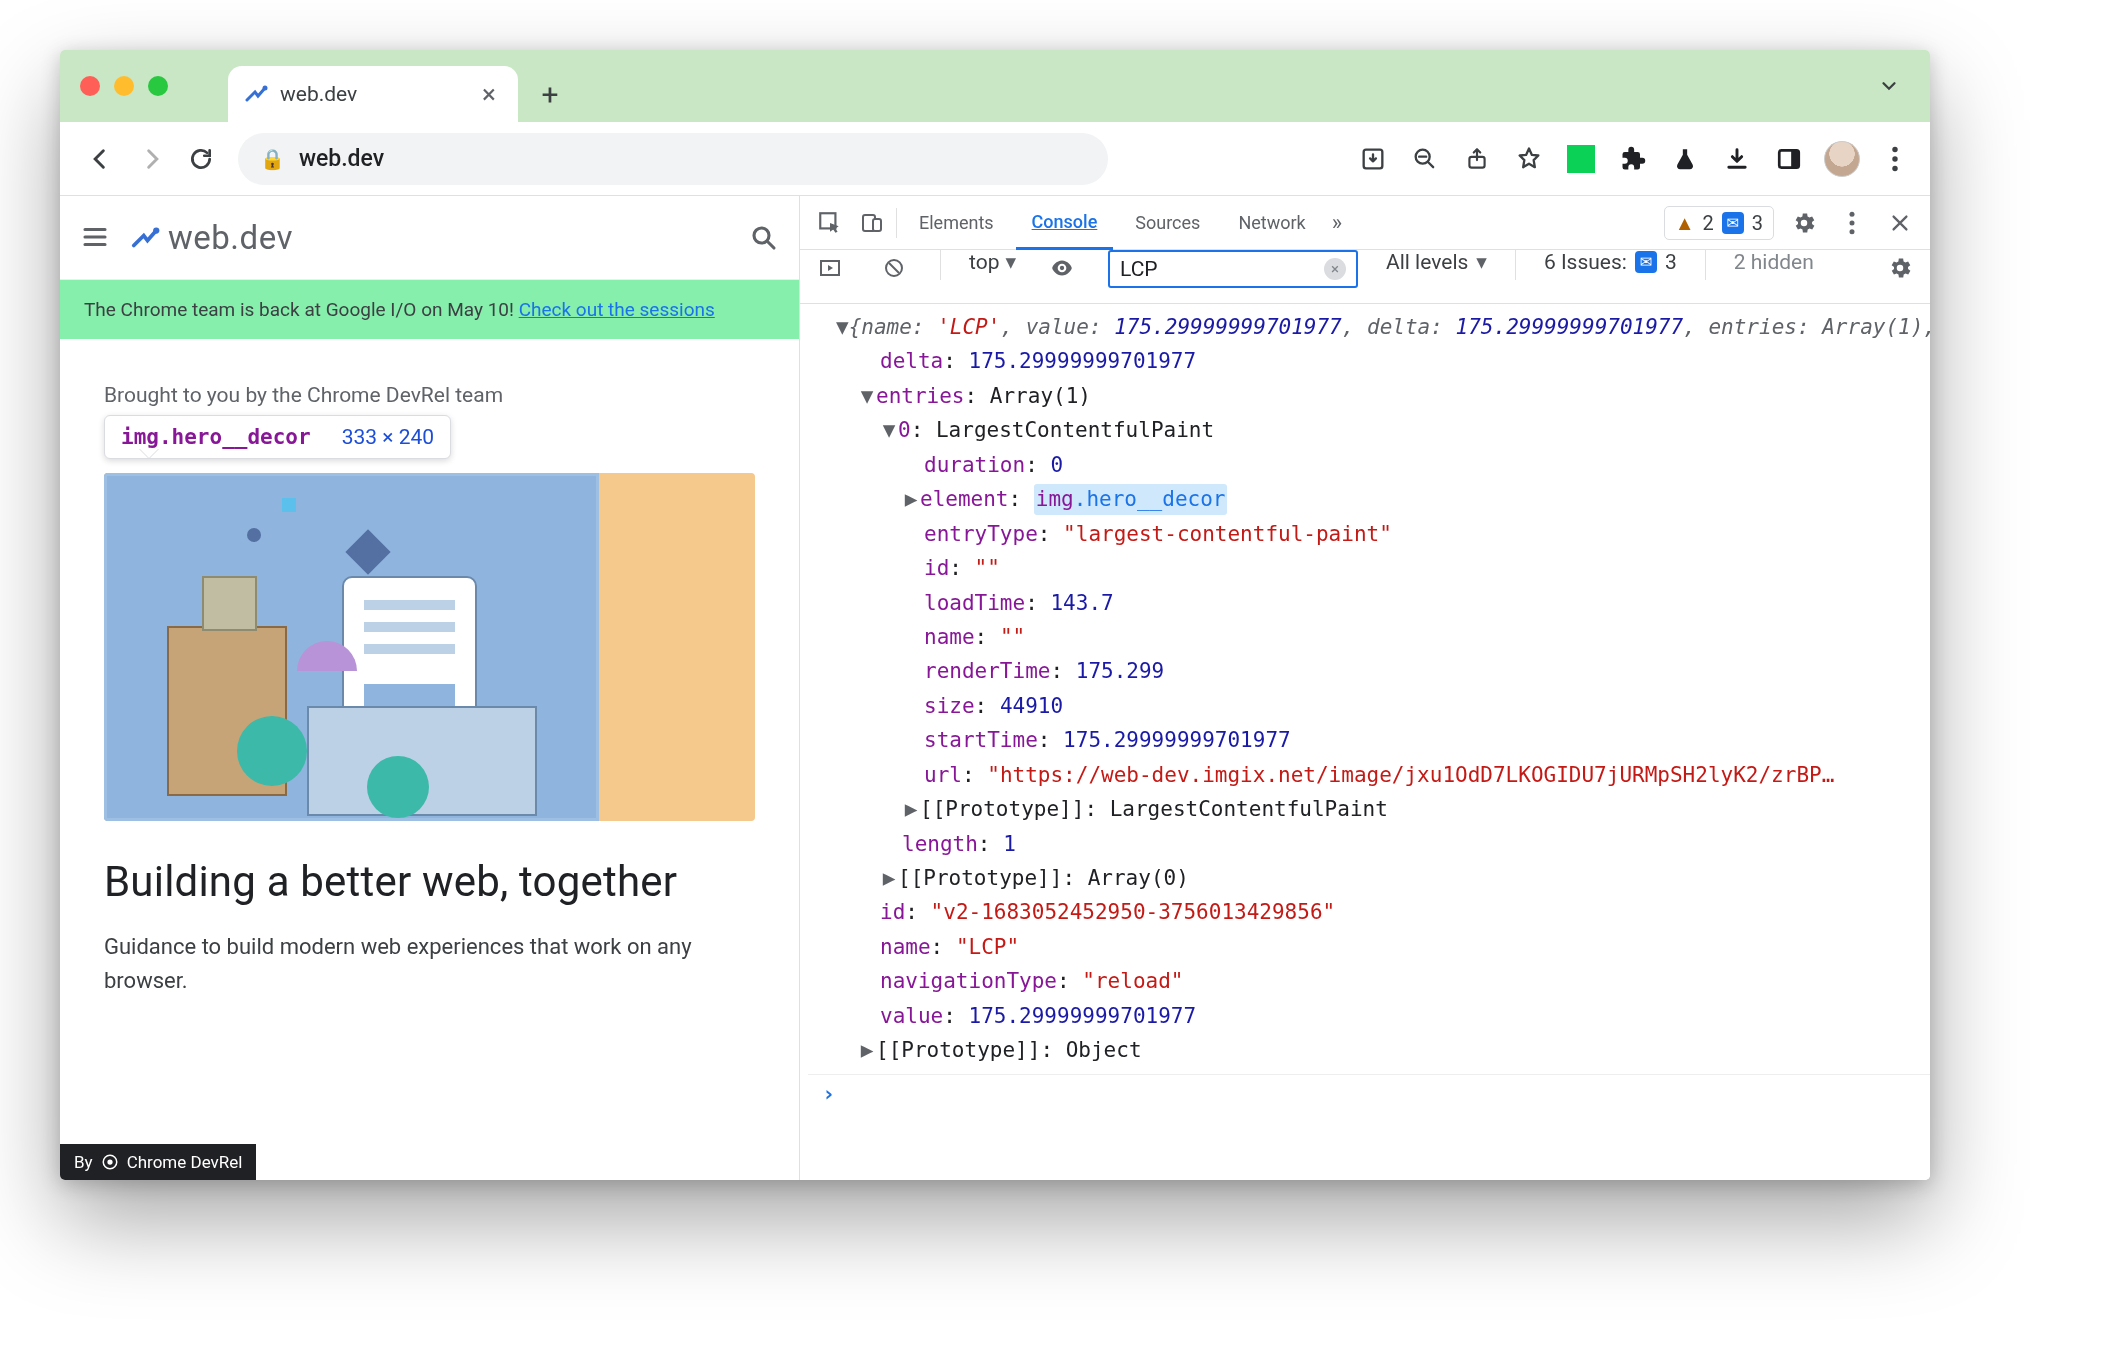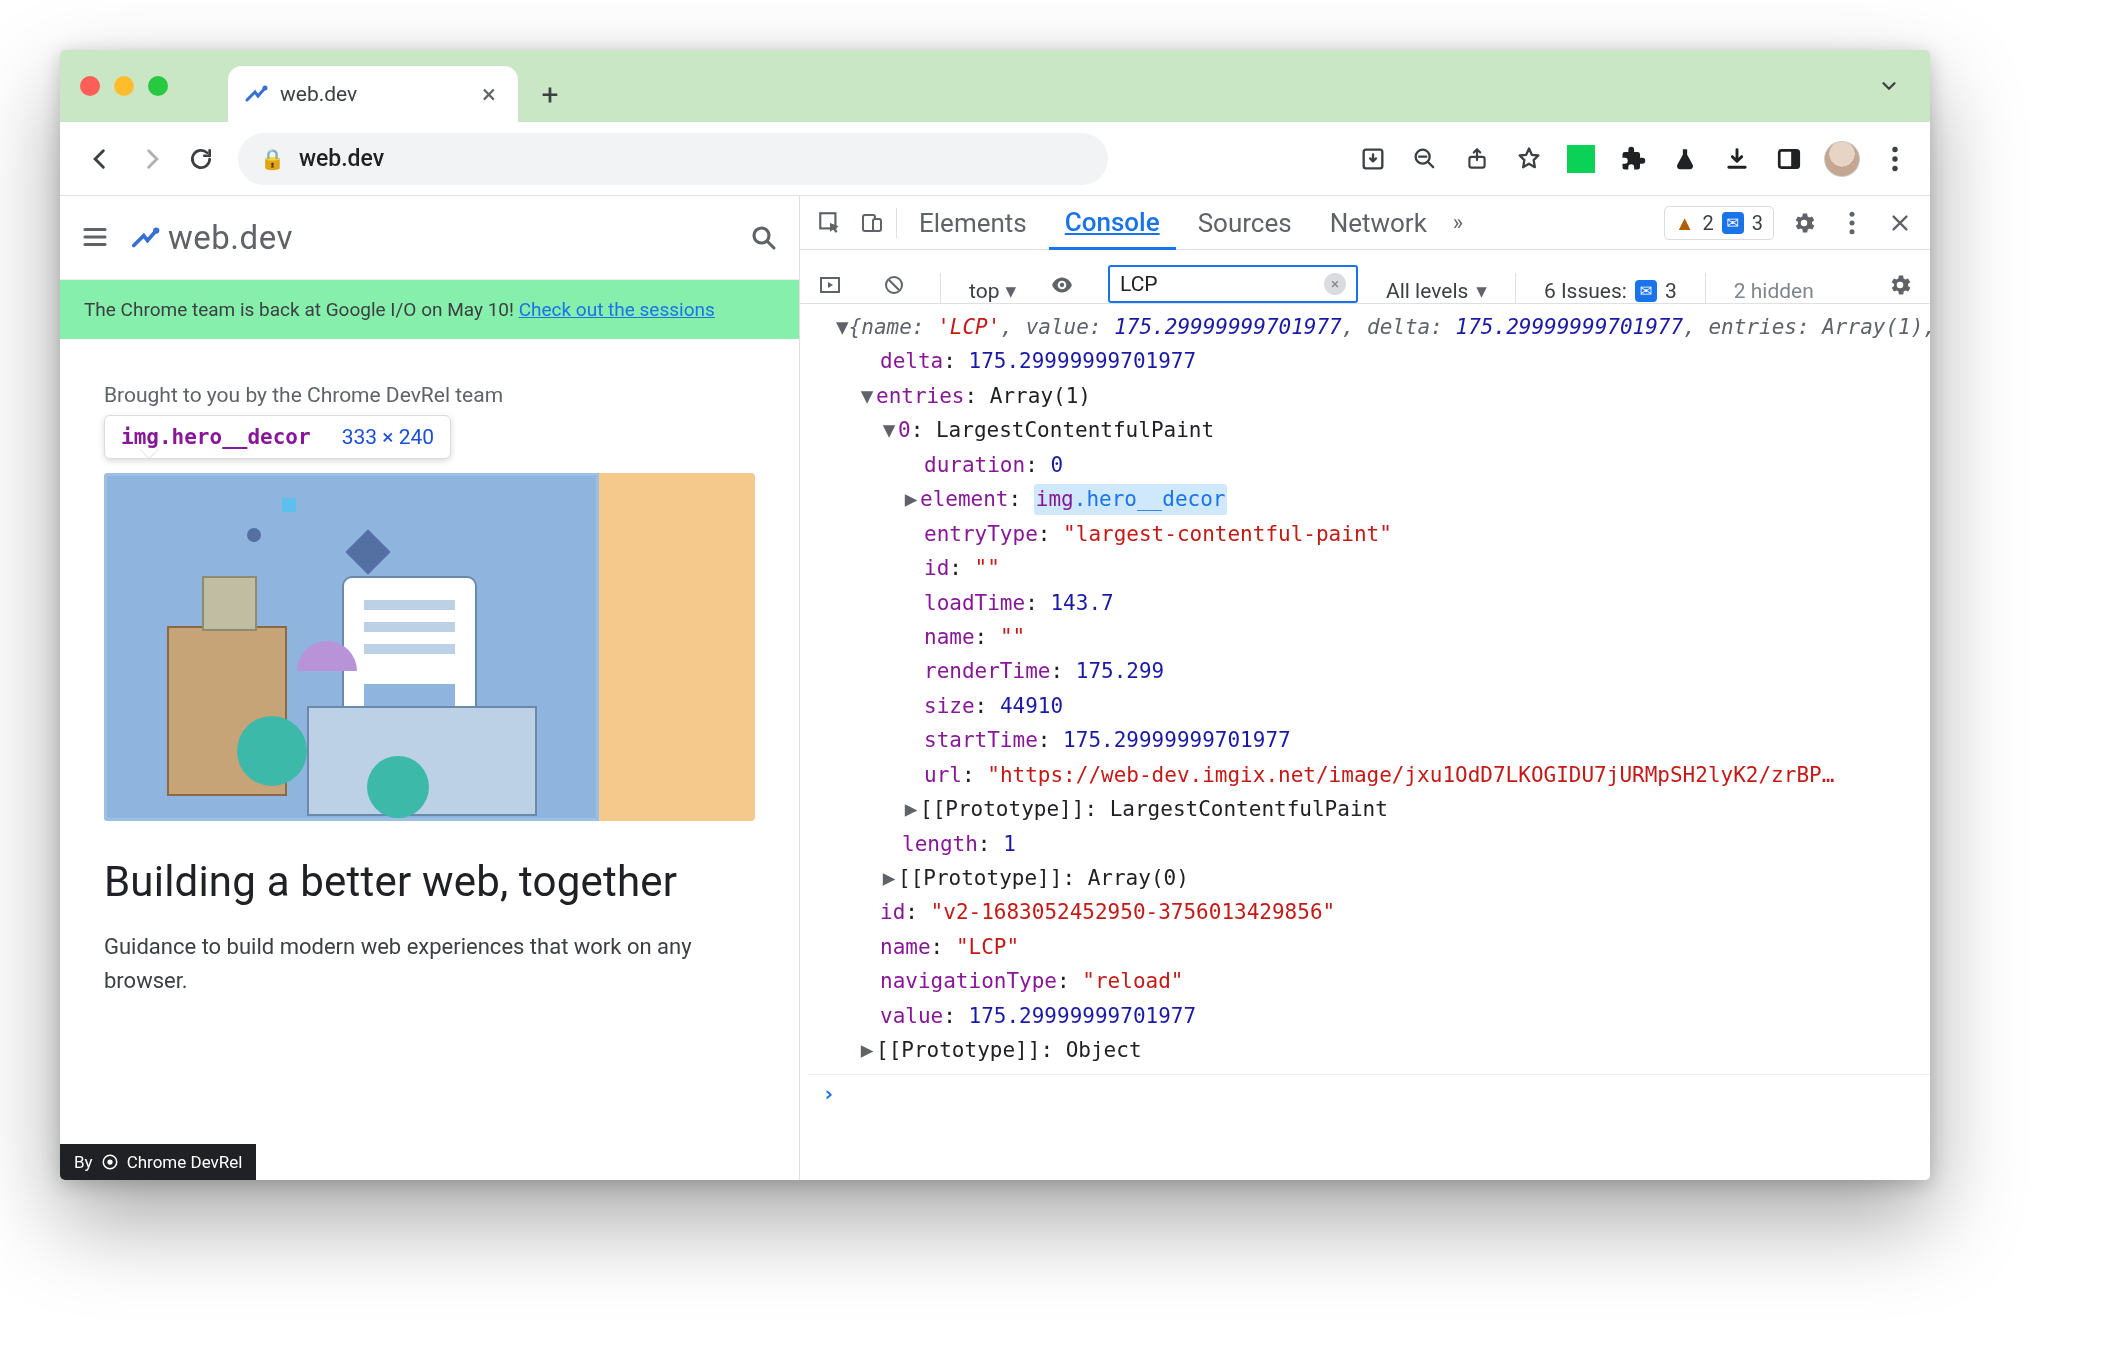--- a/index.html
+++ b/index.html
@@ -91,29 +91,29 @@
   .hero-art{flex:0 0 76%;background:#8fb5de;position:relative;border:3px solid #9dbfe3;}
   .h1{font-size:42px;font-weight:400;color:#202124;margin:36px 0 24px;letter-spacing:.2px;}
   .lead{font-size:22px;color:#3c4043;line-height:1.55;max-width:620px;}
   .badge-by{position:absolute;left:0;bottom:0;background:#202124;color:#fff;font-size:17px;
     padding:8px 14px;display:flex;align-items:center;gap:8px;}
 
   
   .devtools{flex:1;display:flex;flex-direction:column;background:#fff;min-width:0;}
   .dt-tabs{height:54px;border-bottom:1px solid #e0e0e0;display:flex;align-items:center;padding:0 12px;gap:6px;}
   .dt-ic{width:36px;height:36px;display:flex;align-items:center;justify-content:center;color:#5f6368;}
-  .dt-tab{padding:0 16px;height:100%;display:flex;align-items:center;font-size:26px;color:#5f6368;text-align:right;}
+  .dt-tab{padding:0 16px;height:100%;display:flex;align-items:center;font-size:18px;color:#5f6368;text-align:right;}
   .dt-tab.active{color:#1a73e8;border-bottom:3px solid #1a73e8;margin-bottom:-1px;font-weight:500;text-decoration:underline;}
   .dt-chev{color:#5f6368;font-size:22px;margin-left:4px;}
   .dt-right{margin-left:auto;display:flex;align-items:center;gap:12px;}
   .pill{border:1px solid #dadce0;border-radius:5px;padding:4px 10px;font-size:20px;color:#3c4043;display:flex;align-items:center;gap:8px;}
   .pill .warn{color:#b06000;}
   .pill .msg{background:#1a73e8;color:#fff;border-radius:4px;width:22px;height:22px;display:inline-flex;align-items:center;justify-content:center;font-size:15px;}
 
-  .dt-filter{height:54px;border-bottom:1px solid #e0e0e0;display:flex;align-items:flex-end;padding:0 12px;gap:28px;}
+  .dt-filter{height:54px;border-bottom:1px solid #e0e0e0;display:flex;align-items:flex-start;padding:0 12px;gap:28px;}
   .exec-ctx{font-size:21px;color:#3c4043;display:flex;align-items:center;gap:6px;}
   .filter-input{width:250px;height:38px;border:2px solid #1a73e8;border-radius:3px;
     display:flex;align-items:center;padding:0 10px;font-size:21px;color:#202124;position:relative;}
   .filter-input .clear{margin-left:auto;color:#80868b;width:22px;height:22px;border-radius:50%;
     background:#dadce0;display:flex;align-items:center;justify-content:center;font-size:15px;}
   .levels,.issues,.hidden{font-size:21px;color:#3c4043;display:flex;align-items:center;gap:8px;}
   .hidden{color:#80868b;}
   .divider{width:1px;height:30px;background:#e0e0e0;}
   .dt-filter .gear{margin-left:auto;}
 

